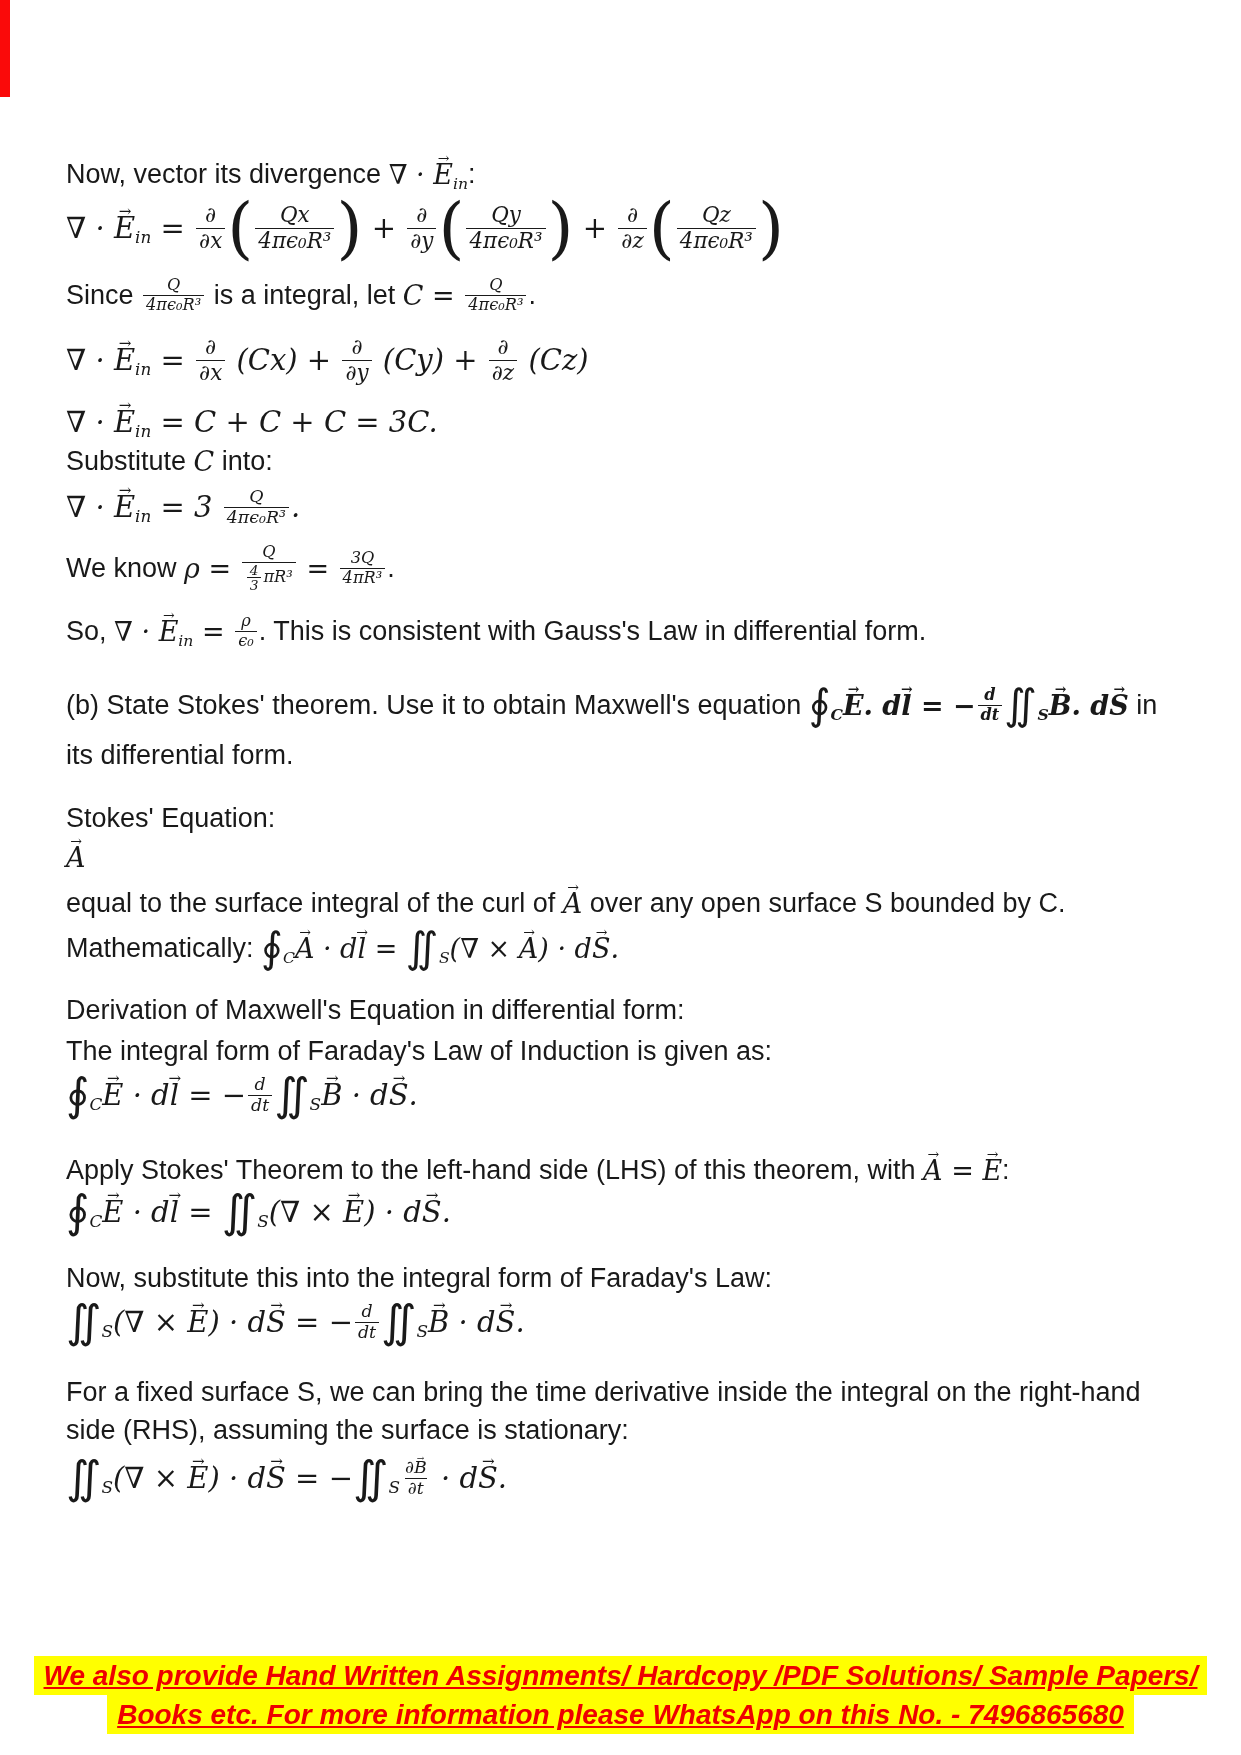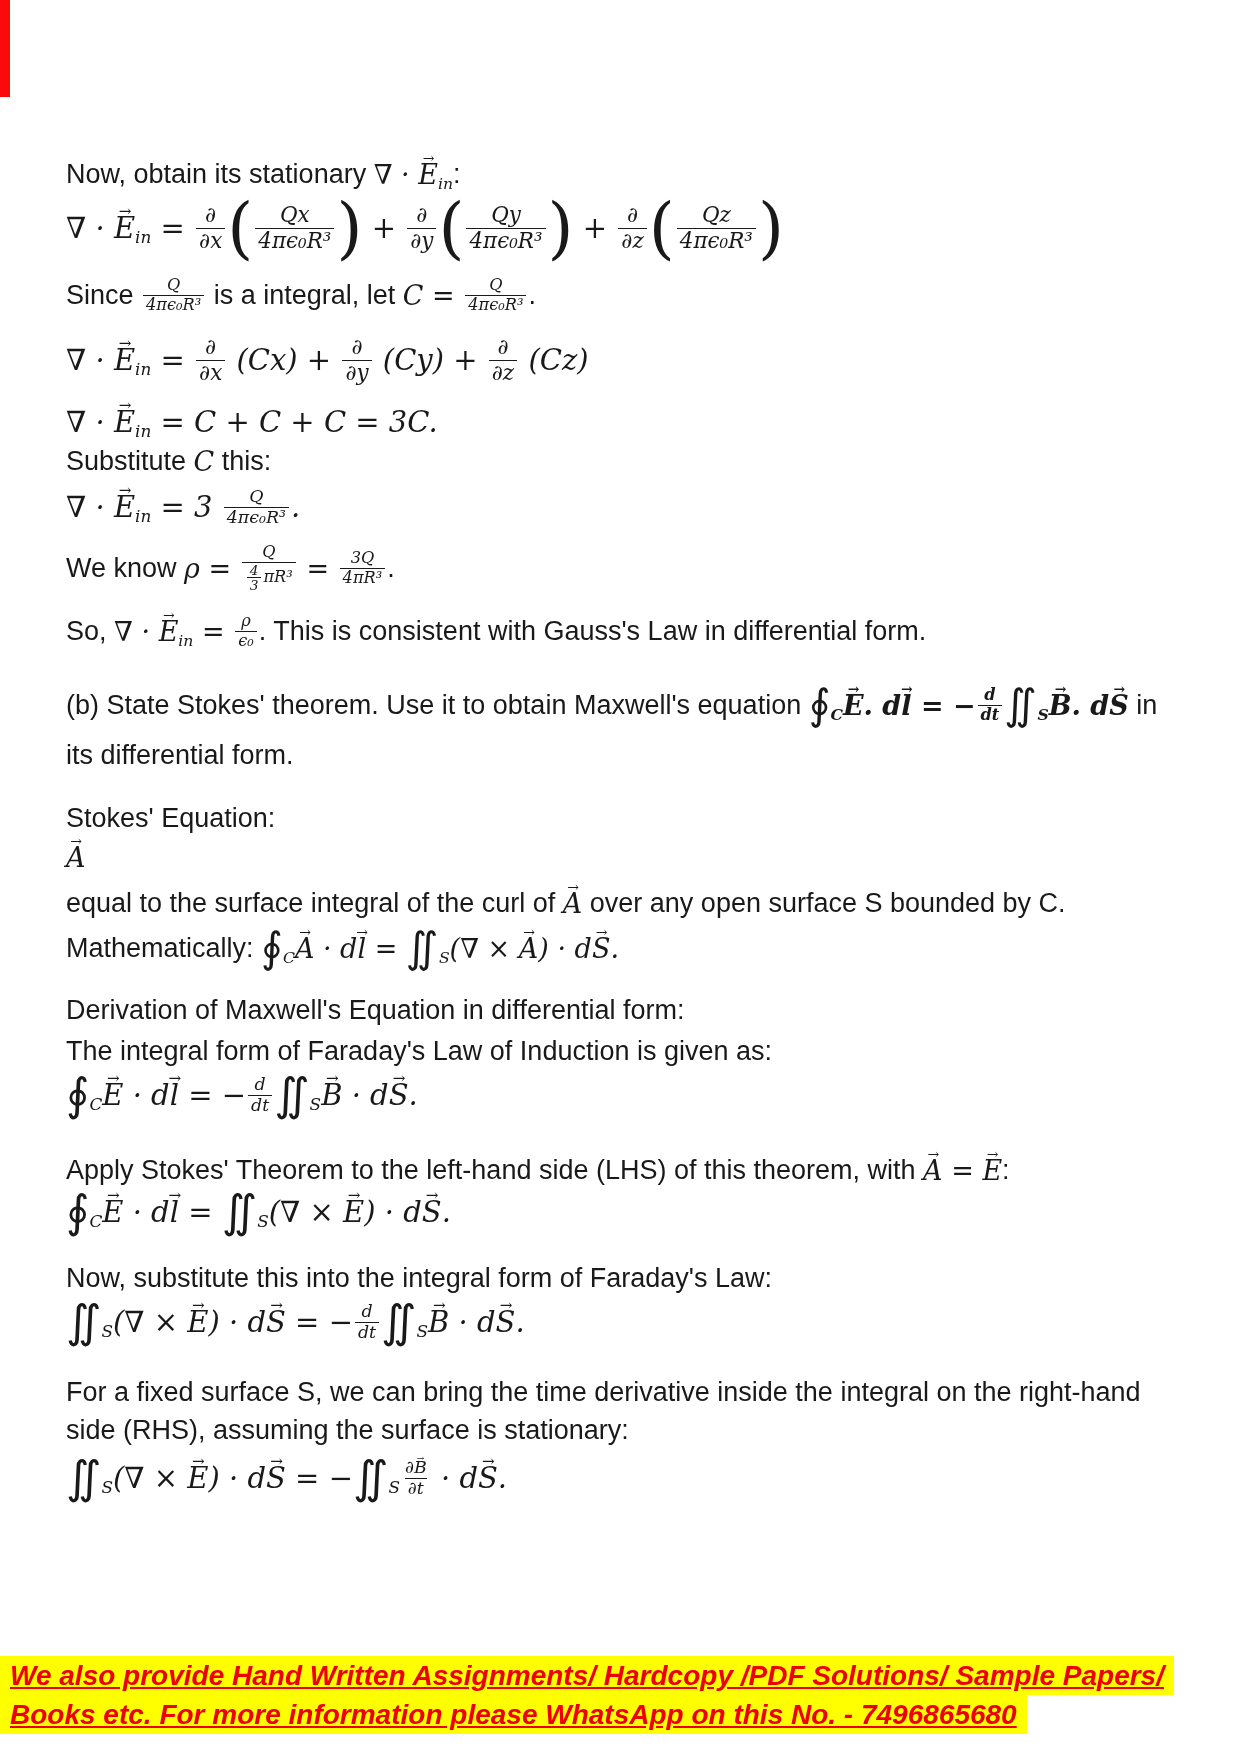--- a/index.html
+++ b/index.html
@@ -25,33 +25,33 @@
   .frac{display:inline-flex;flex-direction:column;align-items:center;font-size:0.74em;
         line-height:1.12;text-align:center;font-family:"DejaVu Serif","DejaVu Sans",serif;
         vertical-align:middle;margin:0 2px;}
   .frac .num,.frac .den{padding:0 3px;white-space:pre;display:block;text-align:center;}
   .frac .den{border-top:1.5px solid #1a1a1a;}
   .frac.sm{font-size:0.60em;}
   .frac.xs{font-size:0.85em;line-height:1.05;}
 
   .bmath .mi,.bmath .mt,.bmath .sub,.bmath .vec{font-weight:bold;}
 
-  .fline{position:absolute;left:0;width:100%;}
+  .fline{position:absolute;left:0;width:100%;text-align:center;}
   .hl{display:inline-block;background:#ffff00;color:#ee0000;font-weight:bold;font-style:italic;
       text-decoration:underline;font-size:28px;line-height:33px;padding:3px 10px;
       font-family:"Liberation Sans",sans-serif;}
 </style>
 </head>
 <body>
 
 <div class="page">
   <div class="redbar"></div>
 
   <div class="line" style="top:157px;height:34px">
-      <span class="tx">Now, obtain its stationary </span>
+      <span class="tx">Now, vector its divergence </span>
       <span class="mi">∇ · </span>
       <span class="vec">E</span>
       <span class="sub">in</span>
       <span class="tx">:</span>
     </div>
   <div class="line eqsize" style="top:186px;height:84px">
       <span class="mi">∇ · </span>
       <span class="vec">E</span>
       <span class="sub">in</span>
       <span class="mi"> = </span>
@@ -92,21 +92,21 @@
     </div>
   <div class="line eqsize" style="top:402px;height:40px">
       <span class="mi">∇ · </span>
       <span class="vec">E</span>
       <span class="sub">in</span>
       <span class="mi"> = C + C + C = 3C.</span>
     </div>
   <div class="line" style="top:444px;height:34px">
       <span class="tx">Substitute </span>
       <span class="mi">C</span>
-      <span class="tx"> this:</span>
+      <span class="tx"> into:</span>
     </div>
   <div class="line eqsize" style="top:479px;height:56px">
       <span class="mi">∇ · </span>
       <span class="vec">E</span>
       <span class="sub">in</span>
       <span class="mi"> = 3 </span>
       <span class="frac sm"><span class="num"><span class="mi">Q</span></span><span class="den"><span class="mi">4πϵ₀R³</span></span></span>
       <span class="mi">.</span>
     </div>
   <div class="line" style="top:536px;height:64px">

